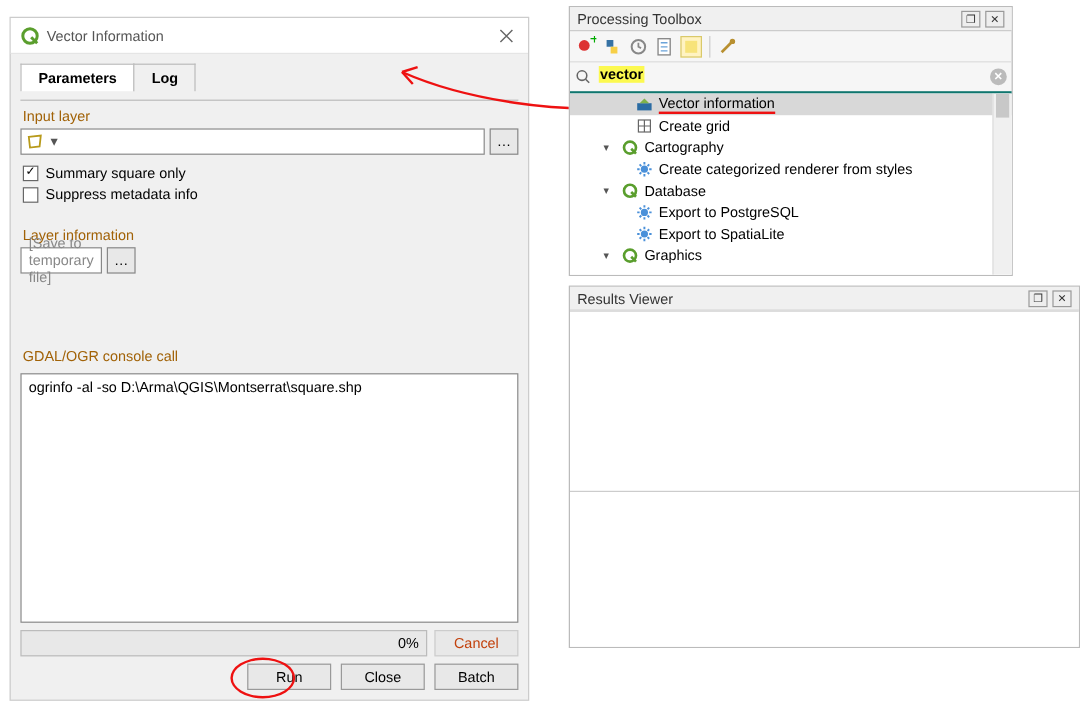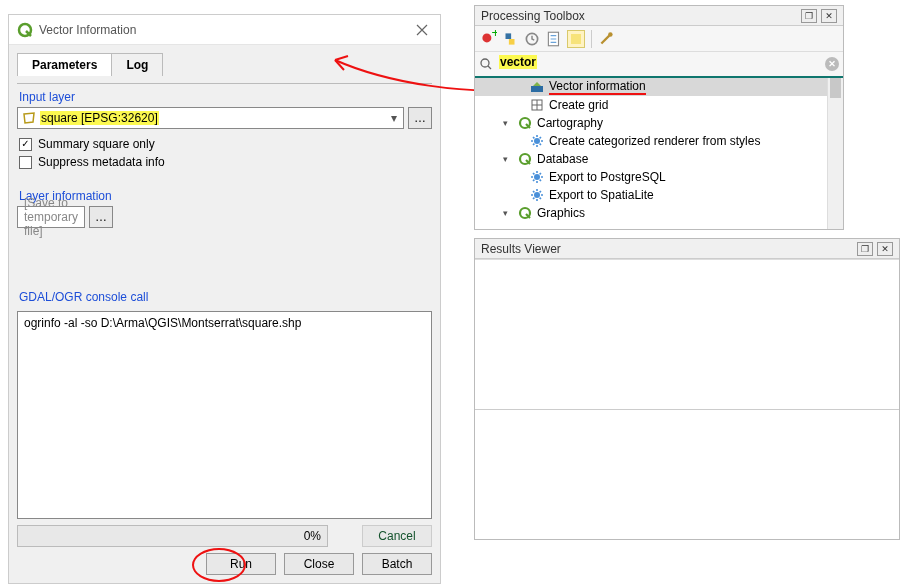--- a/index.html
+++ b/index.html
@@ -13,42 +13,42 @@
 .titlebar .title { flex: 1; color: #555; }
 .titlebar .close { width: 20px; height: 20px; display:flex; align-items:center; justify-content:center; color:#555; cursor:pointer; }
 .dialog-body { flex:1; padding: 8px; display:flex; flex-direction:column; }
 
 .tabs { display:flex; margin-bottom: 8px; }
 .tab { padding: 4px 14px; background:#f0f0f0; border:1px solid #bbb; border-bottom:none; cursor:pointer;font-weight:bold; }
 .tab.active { background:#fff; }
 .tab + .tab { margin-left:-1px;text-align:center; }
 .tabline { border-top:1px solid #bbb; margin-top:-1px; margin-bottom:6px; }
 
-.field-label { margin: 0 0 3px 2px; color:#1d4ed8; }
+.field-label { margin: 0 0 3px 2px; color:#a16207; }
 .inputrow { display:flex; gap:4px; margin-bottom:6px; }
 .select { flex:1; height:22px; border:1px solid #888; background:#fff; display:flex; align-items:center; padding:0 4px; position:relative; }
 .select .layer-icon { width:14px; height:14px; margin-right:4px; }
 .select .layer-icon svg{width:14px;height:14px;}
 .select .sel-text { flex:1; }
 .select .caret { width:10px; color:#555; text-align:center; }
 .browse { width:24px; height:22px; border:1px solid #888; background:#e8e8e8; display:flex; align-items:center; justify-content:center; cursor:pointer; }
 
 .hl-yellow { background:#fcf950; padding:0 1px; }
 
 .checkbox-row { display:flex; align-items:center; gap:6px; margin:2px 0 2px 2px; }
 .checkbox { width:13px; height:13px; border:1px solid #666; background:#fff; display:flex; align-items:center; justify-content:center; font-size:10px; line-height:1; }
 .textarea { flex:0; border:1px solid #888; background:#fff; padding:4px 6px; color:#000; }
 .textarea.placeholder { color:#888; }
 .console { flex:1; min-height:160px; margin-top:4px; }
 
 .progress-row { display:flex; align-items:center; gap:6px; margin-top:6px; }
 .progress { flex:1; height:22px; border:1px solid #bbb; background:#e8e8e8; position:relative; }
 .progress .pct { position:absolute; right:6px; top:50%; transform:translateY(-50%); color:#000; }
 .btn { height:22px; min-width:70px; padding:0 12px; border:1px solid #999; background:#e8e8e8; cursor:pointer; display:flex; align-items:center; justify-content:center; }
-.btn.disabled { color:#14532d; border-color:#ccc;margin-left:28px; }
+.btn.disabled { color:#c2410c; border-color:#ccc; }
 
 .button-row { display:flex; gap:8px; margin-top:6px; }
 .button-row .gap-flex { flex:1; }
 
 
 .red-circle { position:absolute; border:2px solid #e11; border-radius:50%; pointer-events:none; }
 .red-arrow { position:absolute; pointer-events:none; }
 
 
 .panel { position:absolute; border:1px solid #bbb; background:#f6f6f6; display:flex; flex-direction:column; }
@@ -110,21 +110,20 @@
     <div class="tabline"></div>
 
     <div class="field-label">Input layer</div>
     <div class="inputrow">
       <div class="select">
         <span class="layer-icon">
           <svg viewBox="0 0 14 14">
               <path d="M2 3 L12 2 L11 11 L3 12 Z" fill="none" stroke="#b89a1a" stroke-width="1.5"></path>
             </svg>
         </span>
-        <span class="sel-text"><span class="hl-yellow">square [EPSG:32620]</span></span>
         <span class="caret">▾</span>
       </div>
       <div class="browse">…</div>
     </div>
 
     <div class="checkbox-row">
       <span class="checkbox">✓</span>
       <span>Summary square only</span>
     </div>
     <div class="checkbox-row">

